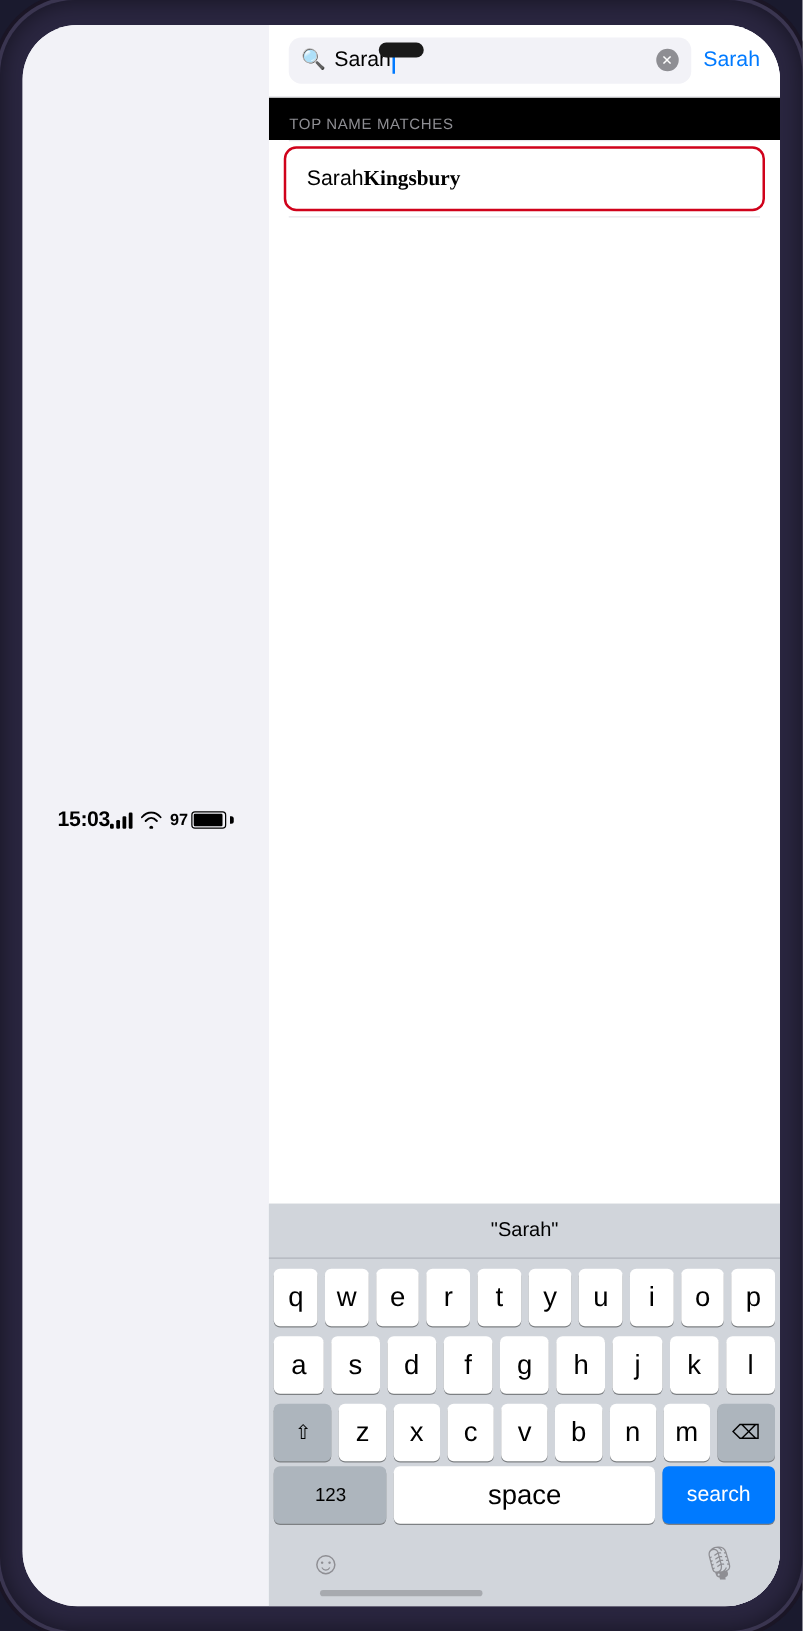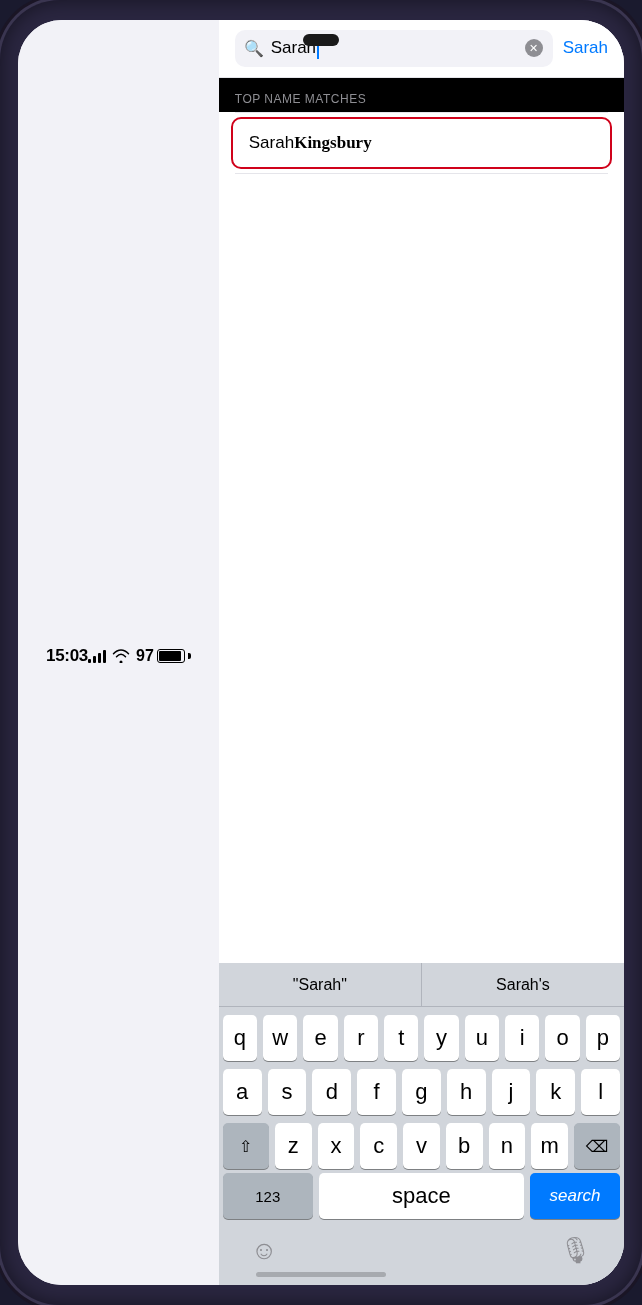--- a/index.html
+++ b/index.html
@@ -95,21 +95,21 @@
       border-radius: 1px;
       width: 92%;
     }
     .battery-cap {
       width: 3px;
       height: 6px;
       background: #000;
       border-radius: 0 2px 2px 0;
     }
     .battery-pct {
-      font-size: 16px;
+      font-size: 13px;
       font-weight: 600;
       color: #000;
     }
     
     .dynamic-island {
       position: absolute;
       top: 14px;
       left: 50%;
       transform: translateX(-50%);
       width: 36px;
@@ -336,21 +336,20 @@
       height: 46px;
       display: flex;
       align-items: center;
       justify-content: center;
       font-size: 17px;
       color: #fff;
       cursor: pointer;
       box-shadow: 0 1px 0 rgba(0,0,0,0.4);
       width: 90px;
       user-select: none;
-      font-style: italic;
     }
     
     .bottom-bar {
       background: #d1d5db;
       height: 58px;
       display: flex;
       align-items: flex-start;
       justify-content: space-between;
       padding: 8px 32px 0;
     }
@@ -424,21 +423,20 @@
               <span class="result-name result-name-bold">Kingsbury</span>
           </div>
         </div>
         <div class="divider"></div>
       </div>
 
       <div class="keyboard-area">
 
         <div class="autocorrect-bar">
           <div class="autocorrect-item quoted">"Sarah"</div>
-          <div class="autocorrect-item">Sarah's</div>
         </div>
 
         <div class="keyboard-rows">
 
           <div class="key-row">
             <div class="key">q</div>
             <div class="key">w</div>
             <div class="key">e</div>
             <div class="key">r</div>
             <div class="key">t</div>

